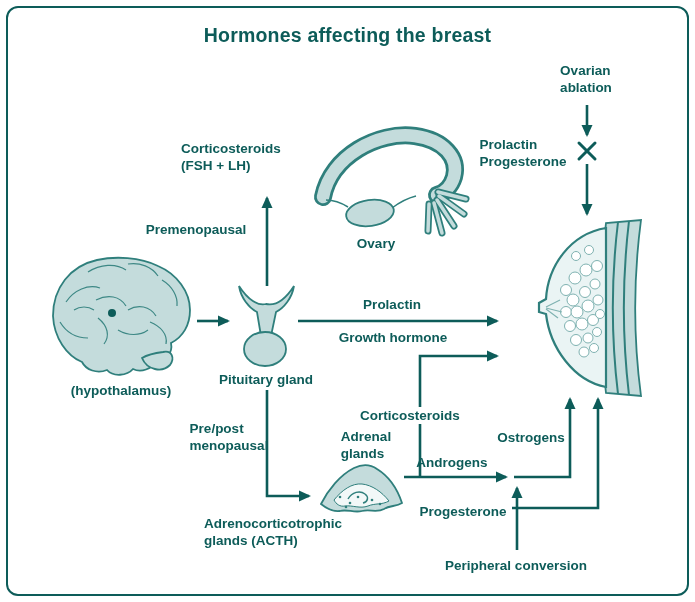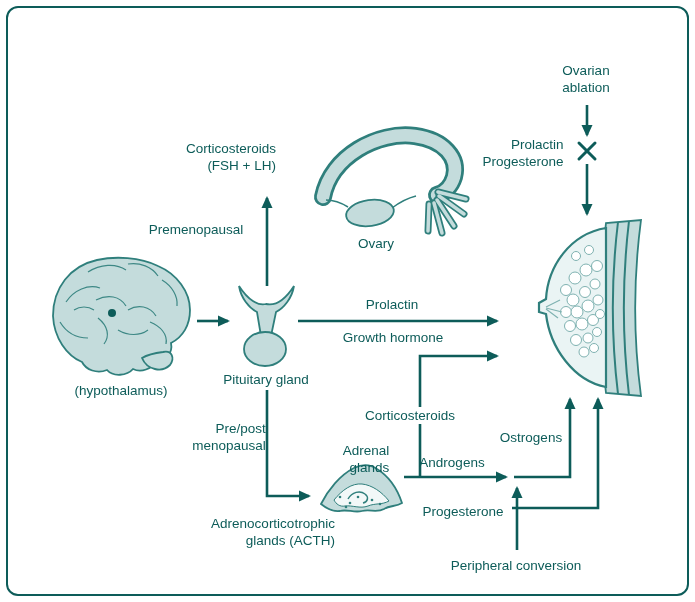--- a/index.html
+++ b/index.html
@@ -16,22 +16,22 @@
     font-family:"Liberation Sans",sans-serif;overflow:hidden;
   }
   .frame{
     position:absolute;inset:6px;border:2.5px solid var(--ink);border-radius:12px;
   }
   .title{
     position:absolute;left:50%;top:24px;transform:translateX(-50%);
     font-size:19.5px;font-weight:bold;color:var(--ink);white-space:nowrap;letter-spacing:.2px;
   }
   .lbl{
-    position:absolute;transform:translateX(-50%);text-align:right;color:var(--ink);
-    font-weight:normal;font-size:13.5px;line-height:17px;white-space:nowrap;
+    position:absolute;transform:translateX(-50%);text-align:left;color:var(--ink);
+    font-weight:bold;font-size:13.5px;line-height:17px;white-space:nowrap;
   }
   .bg-white{background:var(--paper);padding:0 3px;margin-top:32px;}
   svg.canvas{position:absolute;left:0;top:0;}
   .arrow{stroke:var(--ink);stroke-width:2.6;fill:none;marker-end:url(#ah);}
   .xline{stroke:var(--ink);stroke-width:3;fill:none;stroke-linecap:round;}
   #ah path{fill:var(--ink);}
   .organ{fill:var(--organ-fill);stroke:var(--organ-stroke);stroke-width:1.8;}
   .organline{stroke:var(--organ-stroke);fill:none;}
   .squig{stroke:var(--organ-stroke);stroke-width:1.2;fill:none;opacity:.9;}
   .tube-dark{stroke:var(--organ-stroke);stroke-width:18;fill:none;stroke-linecap:round;}
@@ -41,20 +41,21 @@
   .lobule{fill:#ffffff;stroke:var(--lobule-stroke);stroke-width:1;}
   .duct{stroke:var(--lobule-stroke);stroke-width:1.2;fill:none;}
   .speck{fill:var(--organ-stroke);}
 </style>
 </head>
 <body>
 
 <div class="stage">
   <div class="frame"></div>
 
+  <div class="title">Hormones affecting the breast</div>
 
   <svg class="canvas" width="695" height="602" viewBox="0 0 695 602">
     <defs>
       <marker id="ah" markerUnits="userSpaceOnUse" markerWidth="13" markerHeight="12" refX="10.5" refY="6" orient="auto">
         <path d="M0.5,0.5 L12.5,6 L0.5,11.5 Z"></path>
       </marker>
     </defs>
 
     <g>
       <path class="organ" d="M53,316 C53,288 70,266 97,260 C115,256 140,257 158,266 C177,274 190,292 190,310
@@ -200,21 +201,21 @@
     <div>(hypothalamus)</div>
   </div>
 
   <div class="lbl" style="left:266px;top:371px">Pituitary gland</div>
 
   <div class="lbl" style="left:392px;top:296px">Prolactin</div>
   <div class="lbl" style="left:393px;top:329px">Growth hormone</div>
 
   <div class="lbl bg-white" style="left:410px;top:375px">Corticosteroids</div>
 
-  <div class="lbl" style="left:366px;top:442px">
+  <div class="lbl" style="left:366px;top:428px">
     <div>Adrenal</div>
     <div>glands</div>
   </div>
 
   <div class="lbl" style="left:229px;top:420px">
     <div>Pre/post</div>
     <div>menopausal</div>
   </div>
 
   <div class="lbl" style="left:273px;top:515px">

